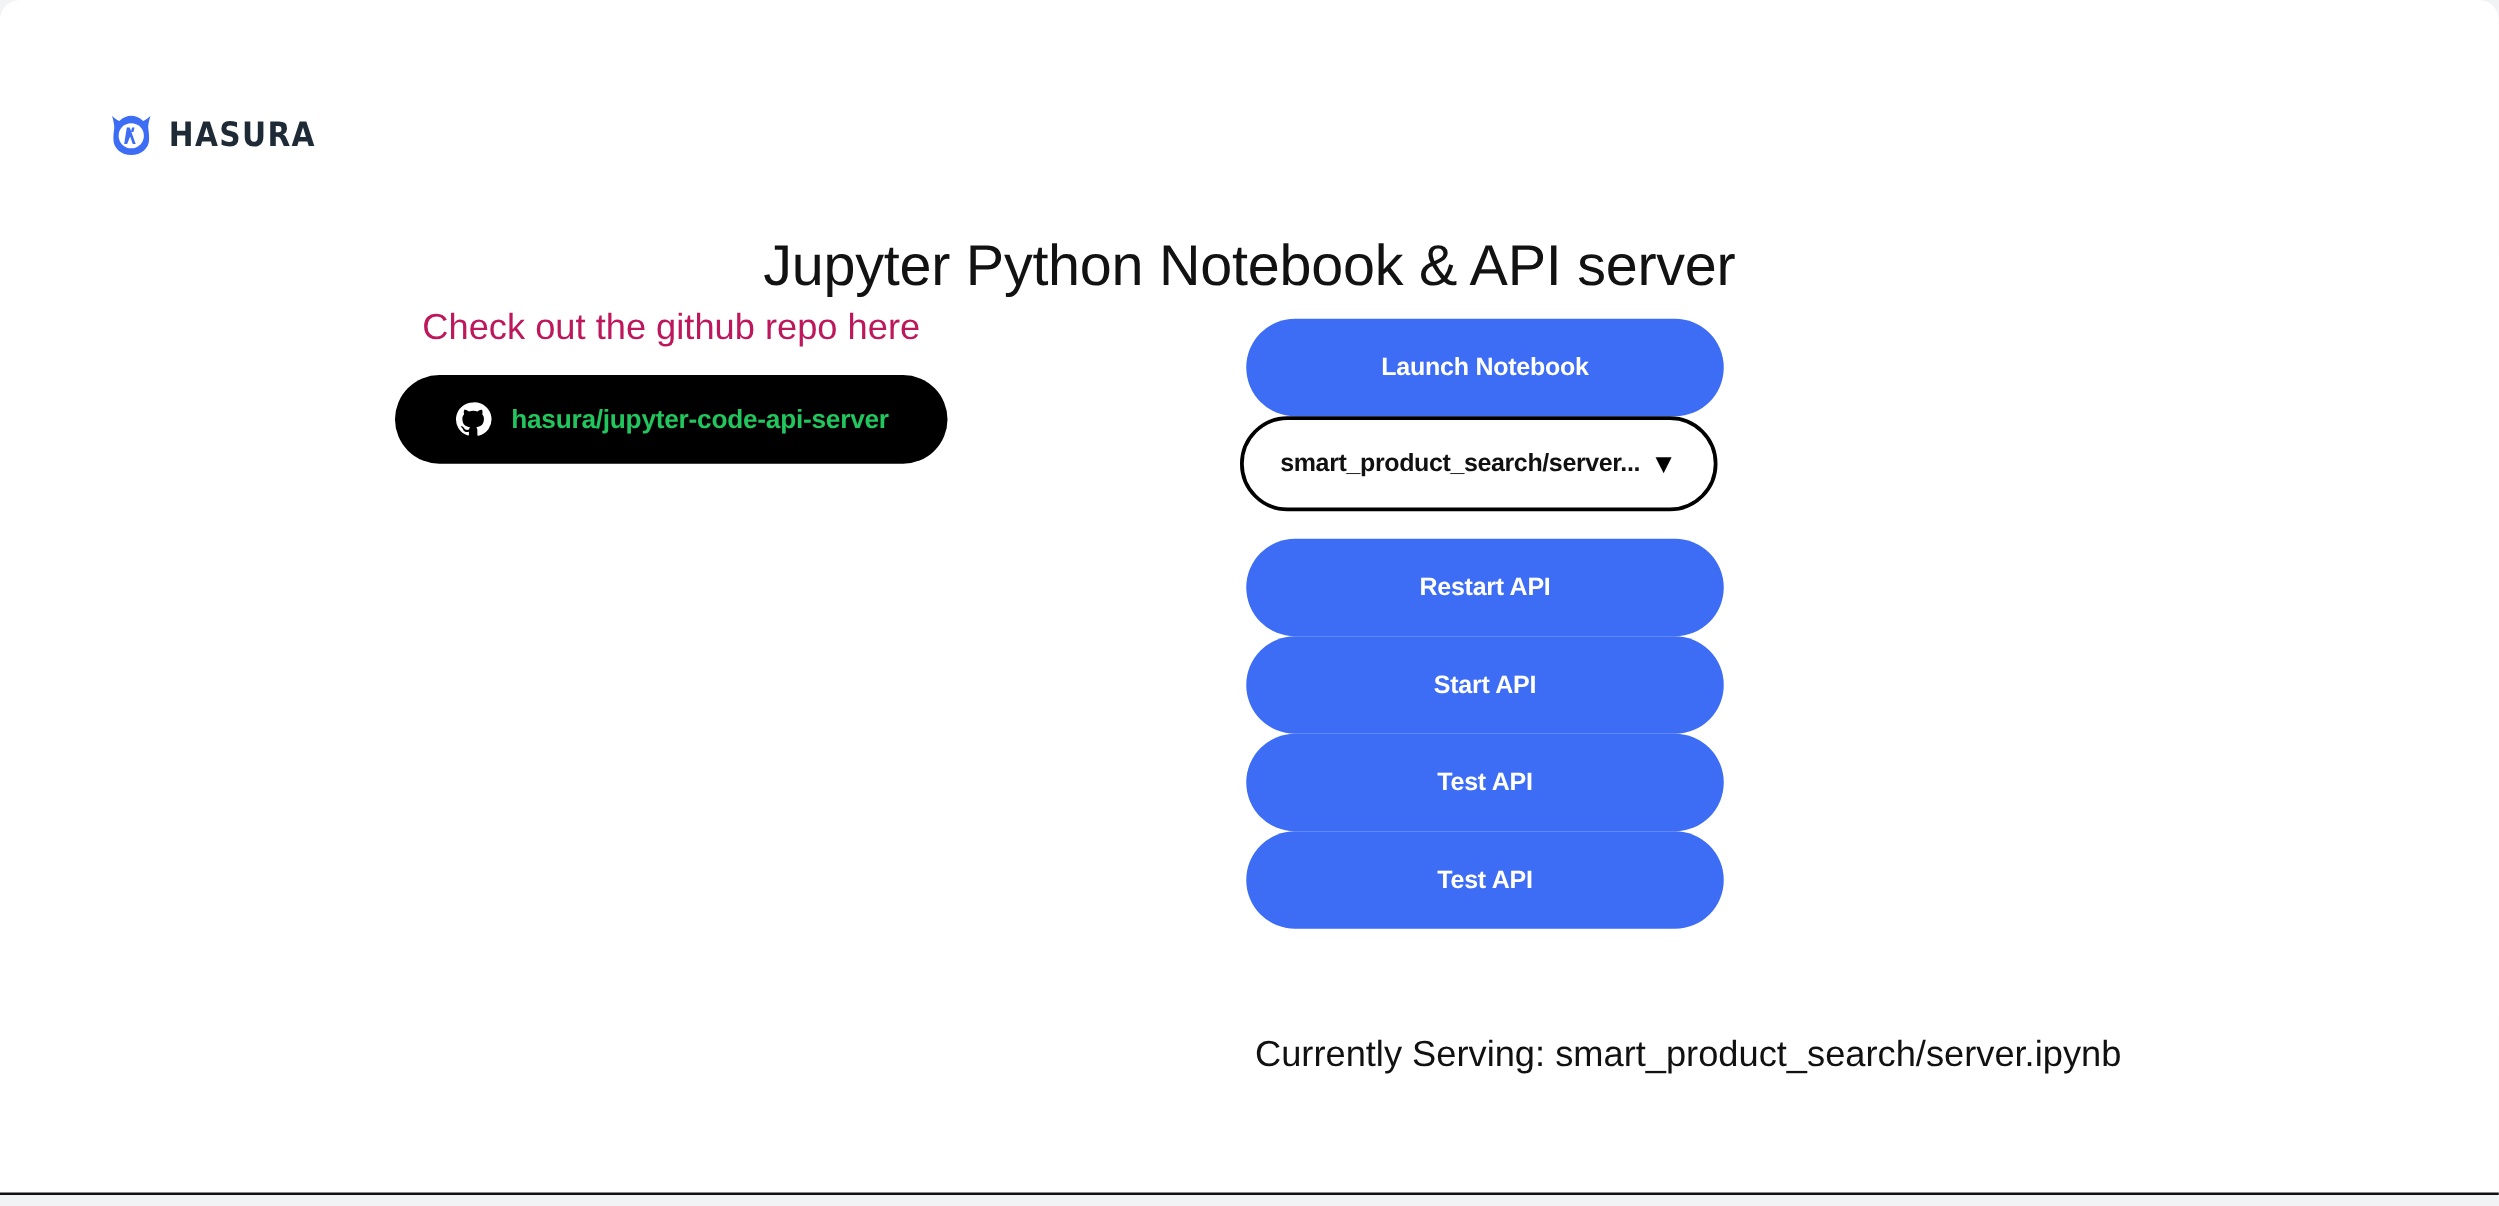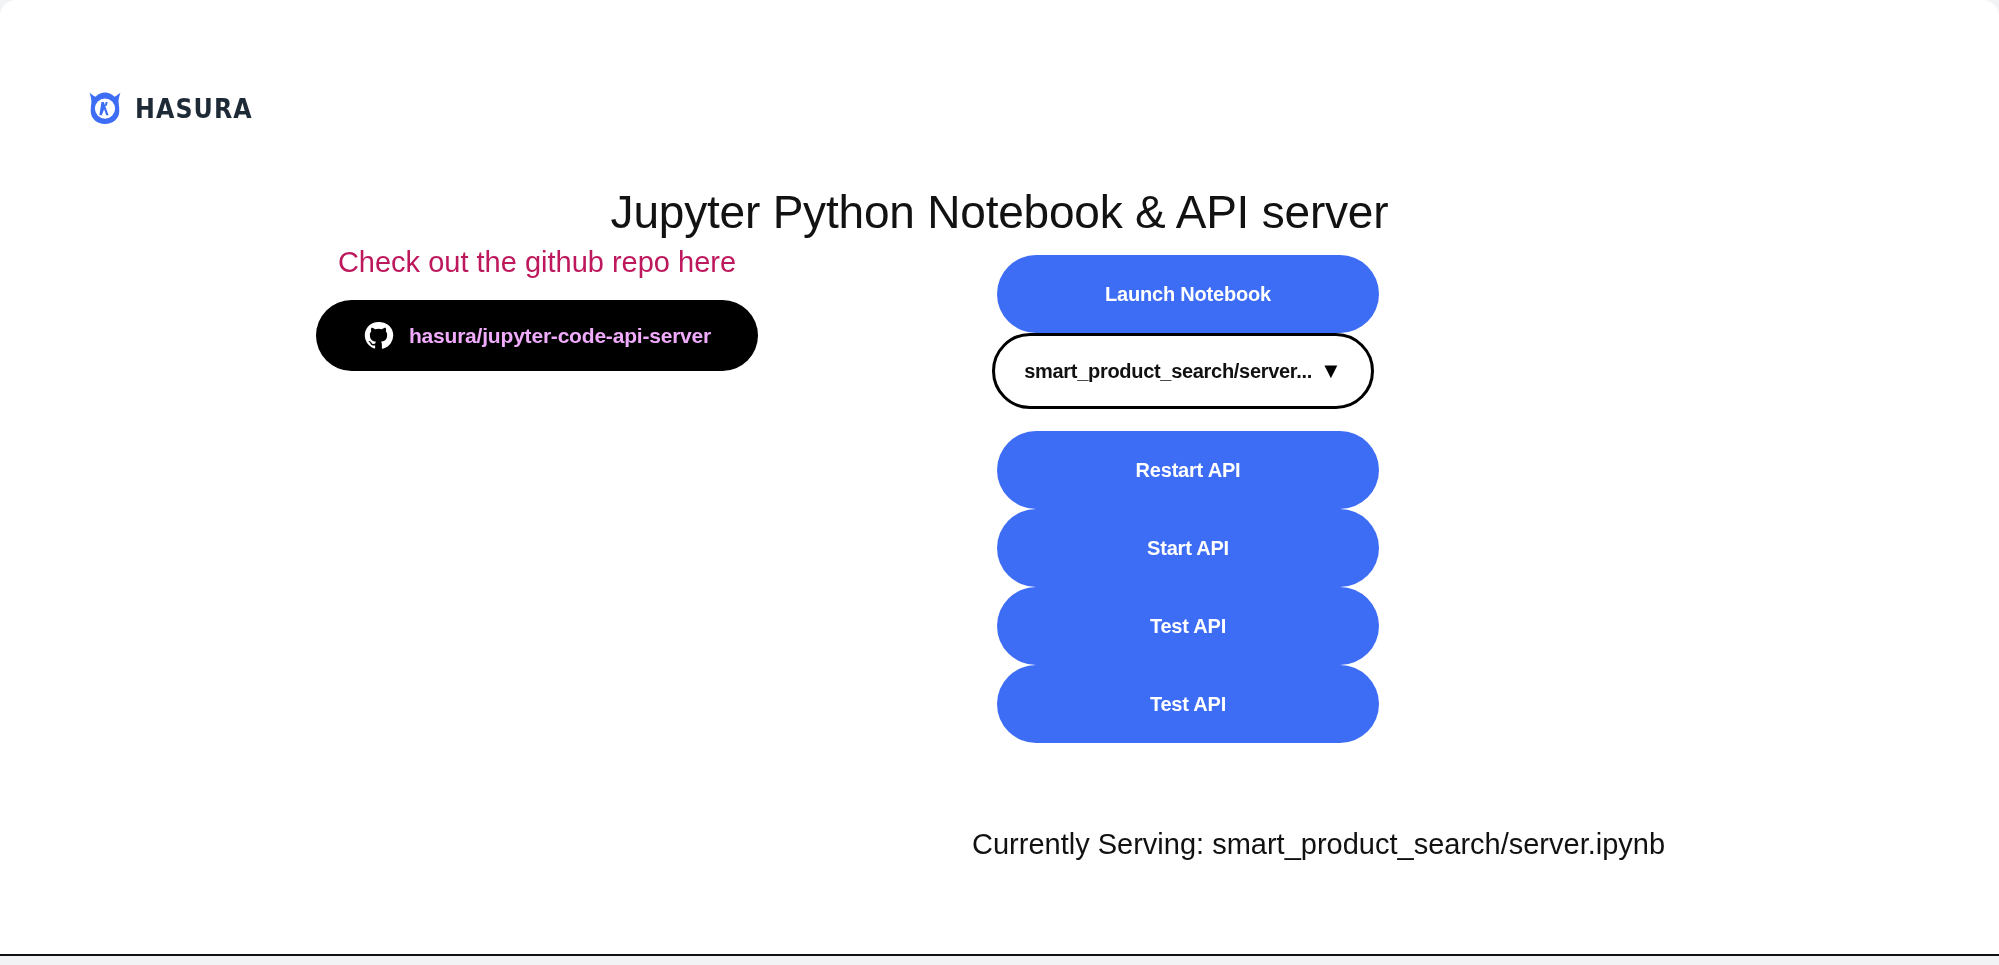--- a/index.html
+++ b/index.html
@@ -107,21 +107,21 @@
   }
   .gh-icon {
     width: 31px;
     height: 31px;
     display: block;
     flex: none;
   }
   .repo-button-label {
     font-size: 21px;
     font-weight: 700;
-    color: #f0abfc;
+    color: #22c55e;
     letter-spacing: -0.2px;
     white-space: nowrap;
   }
 
   
   .actions-col {
     position: absolute;
     left: 992px;
     top: 255px;
     width: 382px;
@@ -174,21 +174,21 @@
   }
   .select-caret {
     font-size: 22px;
     line-height: 1;
     color: #000000;
     flex: none;
   }
 
   .serving-status {
     position: absolute;
-    left: 972px;
+    left: 1004px;
     top: 828px;
     font-size: 29px;
     font-weight: 400;
     color: #111111;
     white-space: nowrap;
   }
 </style>
 </head>
 <body>
 

